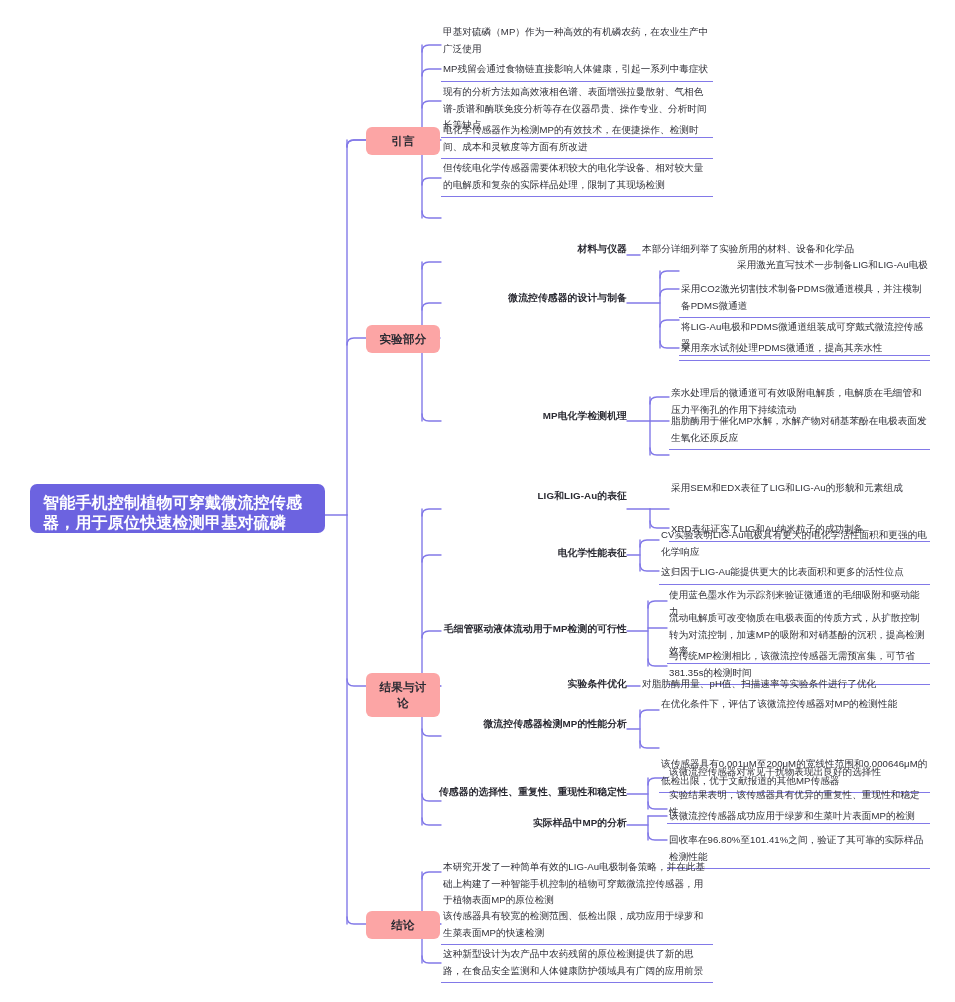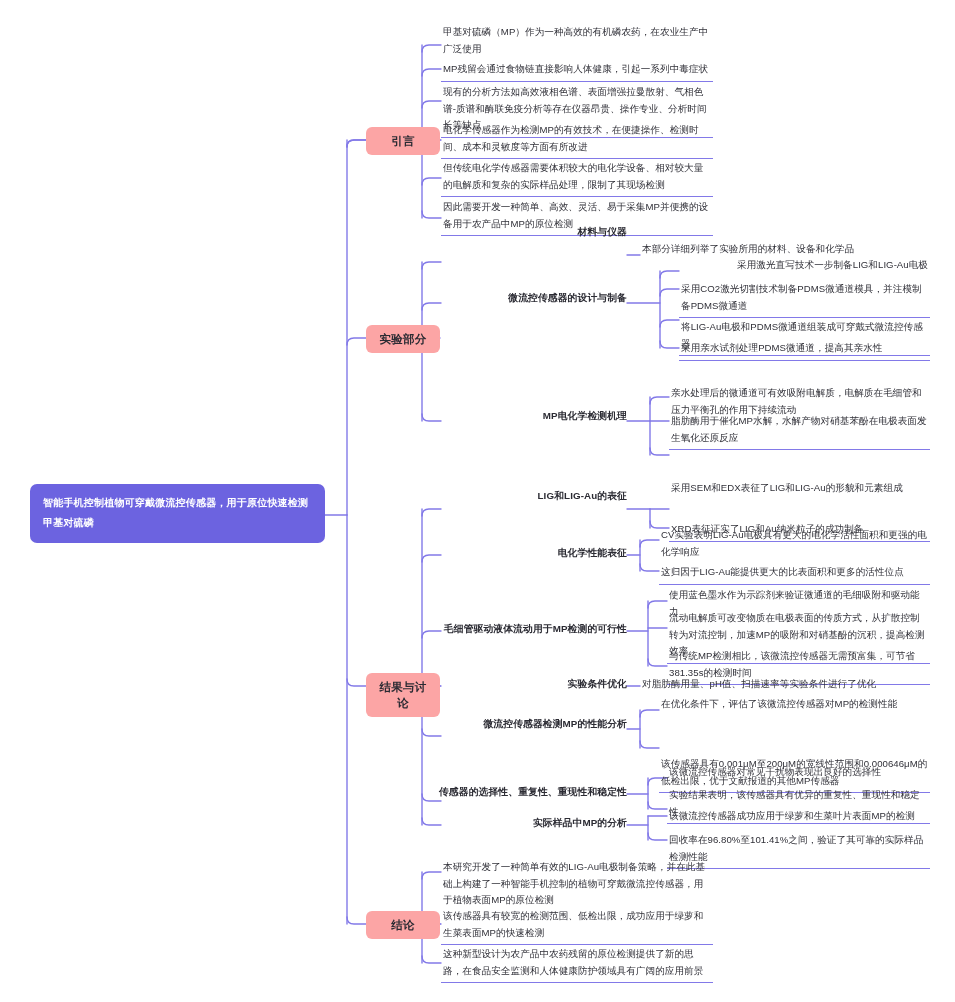--- a/index.html
+++ b/index.html
@@ -23,24 +23,24 @@
   }
   .node {
     position: absolute;
     white-space: pre-wrap;
   }
   
   .root-node {
     background: #6c63e0;
     color: #ffffff;
     border-radius: 7px;
-    font-size: 10px;
+    font-size: 16px;
     font-weight: 700;
     line-height: 20px;
-    padding: 9px 13px 10px 13px;
+    padding: 9px 13px 0 13px;
     letter-spacing: 0.2px;
   }
   
   .lvl1-node {
     background: #fca5a5;
     color: #2b2b33;
     border-radius: 6px;
     font-size: 11.5px;
     font-weight: 700;
     line-height: 16px;
@@ -175,23 +175,22 @@
   <div class="node lvl1-node" style="left:366px; top:127px; width:74px;">引言</div>
   <div class="node lvl1-node" style="left:366px; top:325px; width:74px;">实验部分</div>
   <div class="node lvl1-node" style="left:366px; top:673px; width:74px;">结果与讨论</div>
   <div class="node lvl1-node" style="left:366px; top:911px; width:74px;">结论</div>
 
   <div class="node leaf-node no-rule" style="left:441px; top:22px; width:272px;">甲基对硫磷（MP）作为一种高效的有机磷农药，在农业生产中广泛使用</div>
   <div class="node leaf-node" style="left:441px; top:59px; width:272px;">MP残留会通过食物链直接影响人体健康，引起一系列中毒症状</div>
   <div class="node leaf-node" style="left:441px; top:82px; width:272px;">现有的分析方法如高效液相色谱、表面增强拉曼散射、气相色谱-质谱和酶联免疫分析等存在仪器昂贵、操作专业、分析时间长等缺点</div>
   <div class="node leaf-node" style="left:441px; top:120px; width:272px;">电化学传感器作为检测MP的有效技术，在便捷操作、检测时间、成本和灵敏度等方面有所改进</div>
   <div class="node leaf-node" style="left:441px; top:158px; width:272px;">但传统电化学传感器需要体积较大的电化学设备、相对较大量的电解质和复杂的实际样品处理，限制了其现场检测</div>
-  <div class="node leaf-node" style="left:441px; top:197px; width:272px;">因此需要开发一种简单、高效、灵活、易于采集MP并便携的设备用于农产品中MP的原位检测</div>
-
-  <div class="node lvl2-node" style="left:427px; top:222px; width:200px;">材料与仪器</div>
+
+  <div class="node lvl2-node" style="left:427px; top:239px; width:200px;">材料与仪器</div>
   <div class="node leaf-node no-rule" style="left:640px; top:239px; width:290px;">本部分详细列举了实验所用的材料、设备和化学品</div>
 
   <div class="node lvl2-node" style="left:427px; top:288px; width:200px;">微流控传感器的设计与制备</div>
   <div class="node leaf-node no-rule" style="left:679px; top:255px; width:251px;text-align:right;">采用激光直写技术一步制备LIG和LIG-Au电极</div>
   <div class="node leaf-node" style="left:679px; top:279px; width:251px;">采用CO2激光切割技术制备PDMS微通道模具，并注模制备PDMS微通道</div>
   <div class="node leaf-node" style="left:679px; top:317px; width:251px;">将LIG-Au电极和PDMS微通道组装成可穿戴式微流控传感器</div>
   <div class="node leaf-node" style="left:679px; top:338px; width:251px;">采用亲水试剂处理PDMS微通道，提高其亲水性</div>
 
   <div class="node lvl2-node" style="left:427px; top:406px; width:200px;">MP电化学检测机理</div>
   <div class="node leaf-node no-rule" style="left:669px; top:383px; width:261px;">亲水处理后的微通道可有效吸附电解质，电解质在毛细管和压力平衡孔的作用下持续流动</div>

